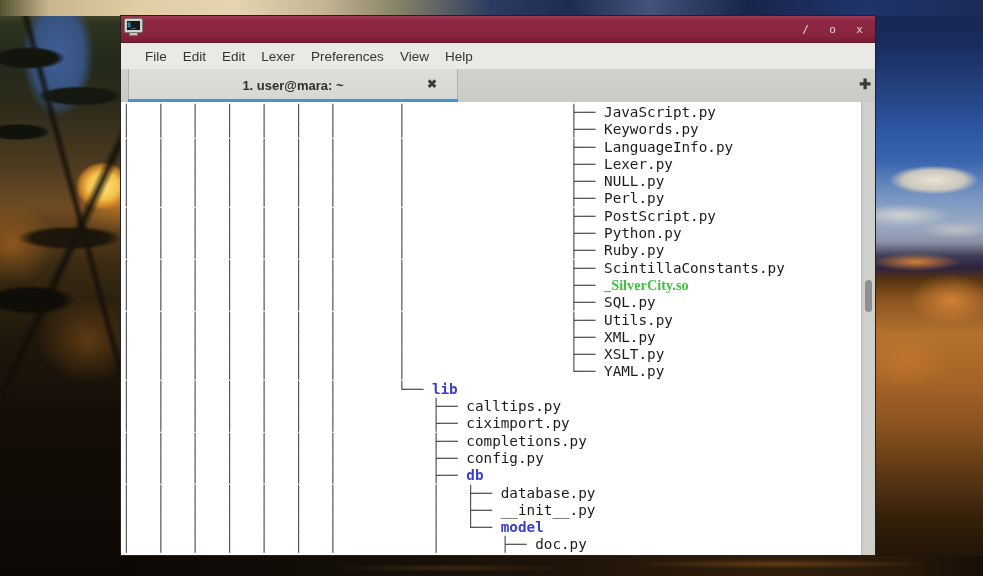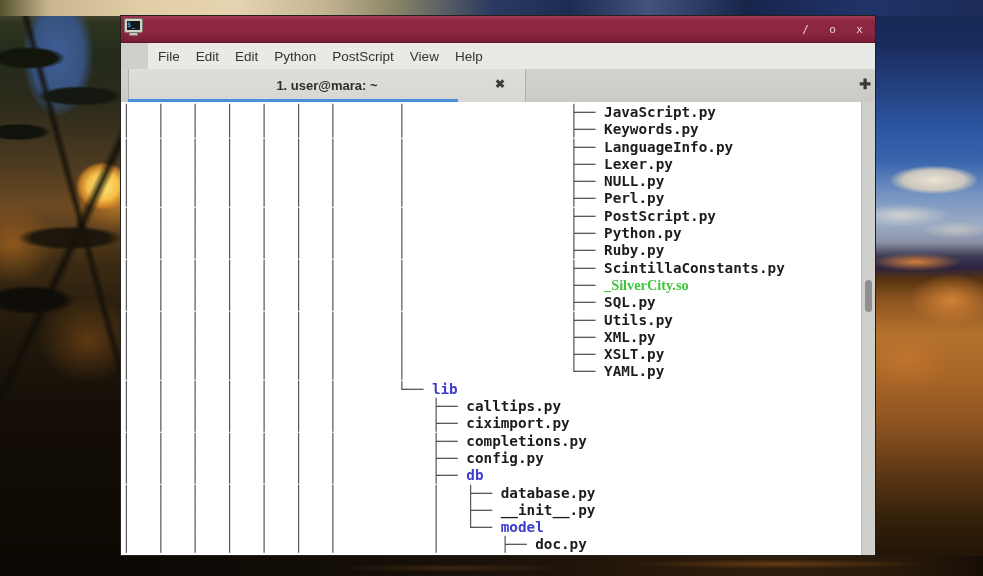--- a/index.html
+++ b/index.html
@@ -49,39 +49,39 @@
     border-bottom:1px solid #5e1628; position:relative; display:flex; align-items:center; flex:0 0 27px; }
   .win-icon { position:absolute; left:3px; top:2px; width:19px; height:22px; }
   .win-icon .mon { width:19px; height:15px; background:#d6d2ca; border:1px solid #7a7a74; border-radius:2px; padding:2px; }
   .win-icon .scr { width:100%; height:100%; background:#15181a; color:#4aa0e0; font:bold 7px/8px "DejaVu Sans Mono", monospace; overflow:hidden; }
   .win-icon .stand { width:9px; height:3px; background:#c8c4bc; margin:0 auto; border:1px solid #7a7a74; border-top:none; }
   .win-title { position:absolute; left:0; right:0; text-align:center; color:#ecc9d2;
     font-family:"DejaVu Serif", serif; font-style:italic; font-weight:bold; font-size:13px; letter-spacing:1px; }
   .win-btns { position:absolute; right:10px; top:0; height:27px; display:flex; align-items:center; gap:16px; }
   .win-btn { color:#e9d3d8; font:11px/11px "DejaVu Sans Mono", monospace; width:11px; text-align:center; cursor:default; }
 
-  .menubar { height:26px; flex:0 0 26px; background:#e9e9e6; display:flex; align-items:center; padding-left:2px;margin-left:27px; }
+  .menubar { height:26px; flex:0 0 26px; background:#e9e9e6; display:flex; align-items:center; padding-left:16px; }
   .menu-item { font-size:13.5px; color:#333330; padding:4px 8px; }
 
   .tabbar { height:33px; flex:0 0 33px; background:linear-gradient(180deg,#d2d2cf,#c9c9c5); position:relative; }
-  .tab { position:absolute; left:7px; top:0; width:398px; height:33px;
+  .tab { position:absolute; left:7px; top:0; width:330px; height:33px;
     background:linear-gradient(180deg,#dededb,#d6d6d3); border-left:1px solid #b0b0ab; border-right:1px solid #b0b0ab;
     display:flex; align-items:center; justify-content:center; }
   .tab-underline { position:absolute; left:7px; top:30px; width:330px; height:3px; }
   .tab-label { font-size:13px; font-weight:bold; color:#2e2e2c; }
   .tab-close { position:absolute; right:20px; top:8px; font-size:12px; font-weight:bold; color:#3c3c3a; }
   .newtab-btn { position:absolute; right:4px; top:7px; font-size:14px; font-weight:bold; color:#3a3a38; }
 
   .content { flex:1; position:relative; background:#ffffff; overflow:hidden; }
   .term { position:absolute; left:0; top:0; bottom:0; right:14px; background:#ffffff; overflow:hidden;
     padding:2px 0 0 1px; }
   .term pre { font-family:"DejaVu Sans Mono", monospace; font-size:14.3px; line-height:17.3px; white-space:pre; }
   .trow { height:17.3px; }
   .tpfx { color:#4d4d4d; }
-  .tname { color:#1c1c1c;font-weight:bold; }
+  .tname { color:#1c1c1c; }
   .tname.dir { font-weight:bold; }
   .tname.so { font-weight:bold;font-family:Liberation Serif, serif; }
   .scrollbar { position:absolute; right:0; top:0; bottom:0; width:14px; background:#cfcfcc; border-left:1px solid #b9b9b4; }
   .scroll-thumb { position:absolute; left:3px; width:7px; height:32px; top:178px; background:#8f8f8f; border-radius:4px; }
 </style>
 </head>
 <body>
 
 <div class="stage">
 
@@ -104,22 +104,22 @@
         <span class="win-btn">/</span>
         <span class="win-btn">o</span>
         <span class="win-btn">x</span>
       </div>
     </div>
 
     <div class="menubar" id="menubar">
         <span class="menu-item">File</span>
         <span class="menu-item">Edit</span>
         <span class="menu-item">Edit</span>
-        <span class="menu-item">Python</span>
-        <span class="menu-item">PostScript</span>
+        <span class="menu-item">Lexer</span>
+        <span class="menu-item">Preferences</span>
         <span class="menu-item">View</span>
         <span class="menu-item">Help</span>
       </div>
 
     <div class="tabbar">
       <div class="tab">
         <span class="tab-label">1. user@mara: ~</span>
         <span class="tab-close">✖</span>
       </div>
       <div class="tab-underline" id="tab-underline" style="background: rgb(74, 144, 217);"></div>

